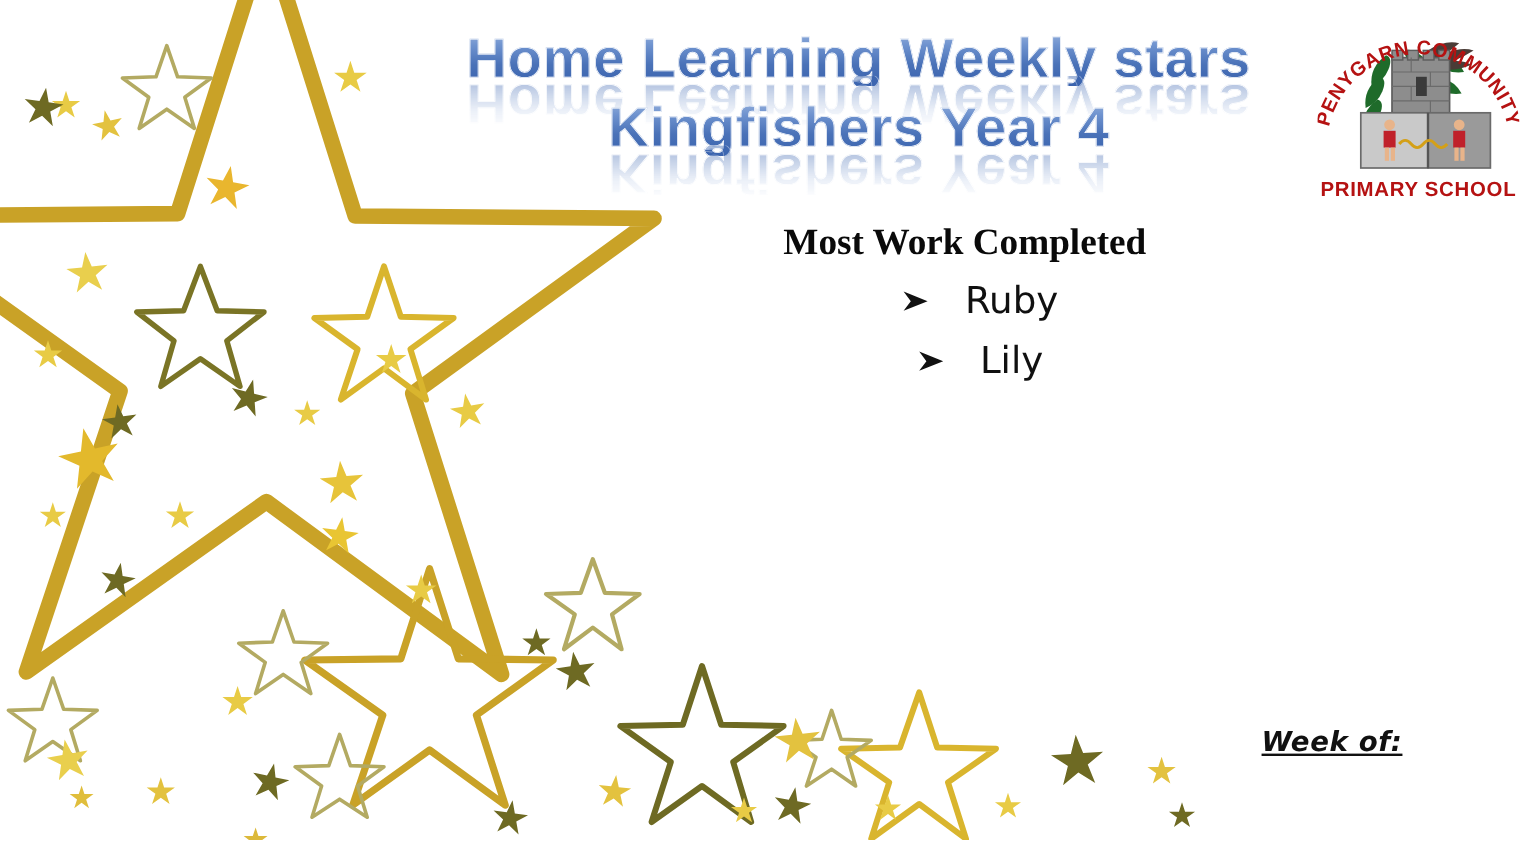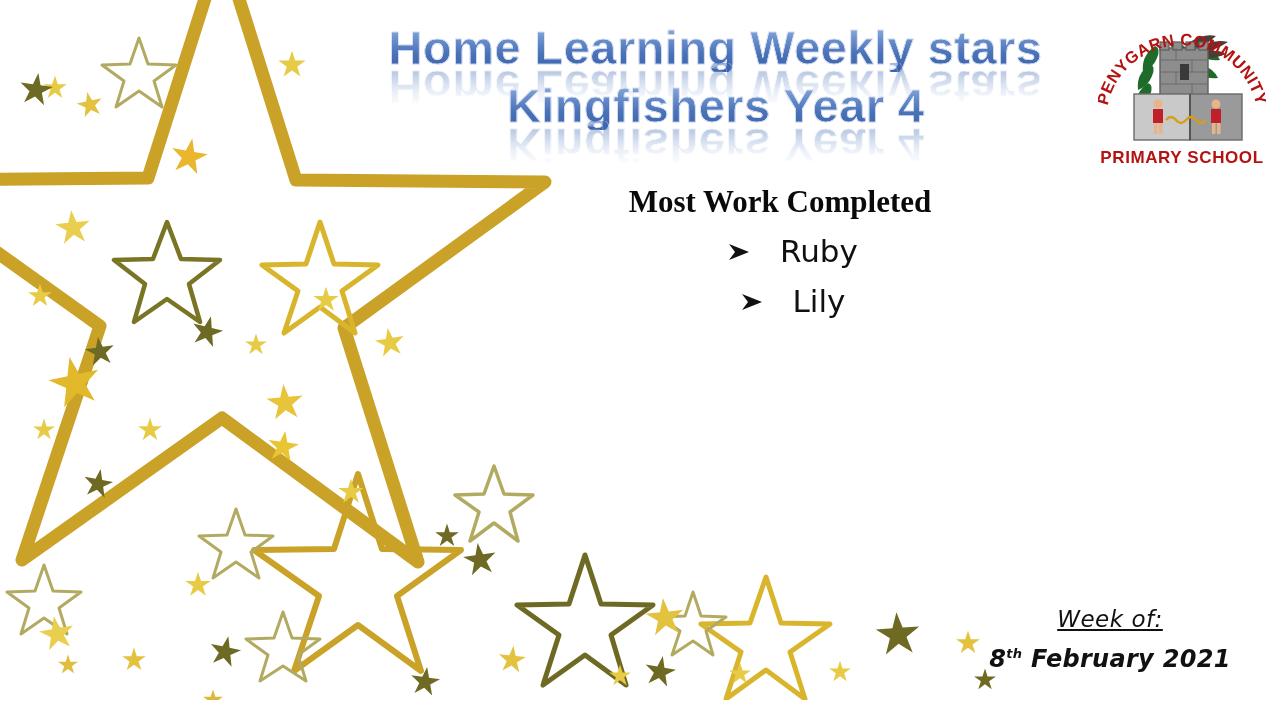--- a/index.html
+++ b/index.html
@@ -36,21 +36,21 @@
     transform:scaleY(-1);
     opacity:.55;
     -webkit-mask-image:linear-gradient(180deg,rgba(0,0,0,0) 0%,rgba(0,0,0,.25) 42%,rgba(0,0,0,.85) 100%);
     mask-image:linear-gradient(180deg,rgba(0,0,0,0) 0%,rgba(0,0,0,.25) 42%,rgba(0,0,0,.85) 100%);
     pointer-events:none;
     height:48px;overflow:hidden;
   }
   .title-reflect .title-text{font-size:46px;line-height:48px;}
 
   
-  #content{position:absolute;left:520px;top:182px;width:520px;}
+  #content{position:absolute;left:544px;top:182px;width:520px;}
   .section{margin-bottom:8px;}
   .section-heading{
     font-family:"Liberation Serif", serif;
     font-weight:bold;font-size:31px;line-height:40px;color:#0a0a0a;
     text-align:center;white-space:nowrap;
   }
   .bullet-list{list-style:none;margin:4px;padding:0;}
   .bullet-row{
     display:flex;align-items:baseline;justify-content:center;
     font-family:"DejaVu Sans", sans-serif;
@@ -67,21 +67,21 @@
   #list-work .bullet-row{padding-left:26px;}
   #list-work .bullet-row .bullet{margin-right:30px;}
   #list-math .bullet-row .bullet{margin-right:6px;}
 
   
   #weekof{
     position:absolute;left:960px;top:602px;width:300px;text-align:center;
     font-family:"DejaVu Sans", sans-serif;color:#111;
   }
   #weekof .wk-label{
-    font-size:23px;font-style:italic;font-weight:normal;
+    font-size:23px;font-style:italic;font-weight:bold;
     text-decoration:underline;line-height:34px;letter-spacing:.5px;
   }
   #weekof .wk-date{
     font-size:24px;font-style:italic;font-weight:bold;line-height:36px;
     letter-spacing:.3px;
   }
   #weekof .wk-date sup{font-size:13px;vertical-align:super;}
 </style>
 </head>
 <body>
@@ -271,16 +271,15 @@
 
     <div class="section">
       <ul class="bullet-list" id="list-math">
       </ul>
     </div>
 
   </div>
 
   <div id="weekof">
     <div class="wk-label">Week of:</div>
-    <div class="wk-date"><span>8</span><sup>th</sup><span> February 2021</span></div>
   </div>
 
 </div>
 
 </body></html>

